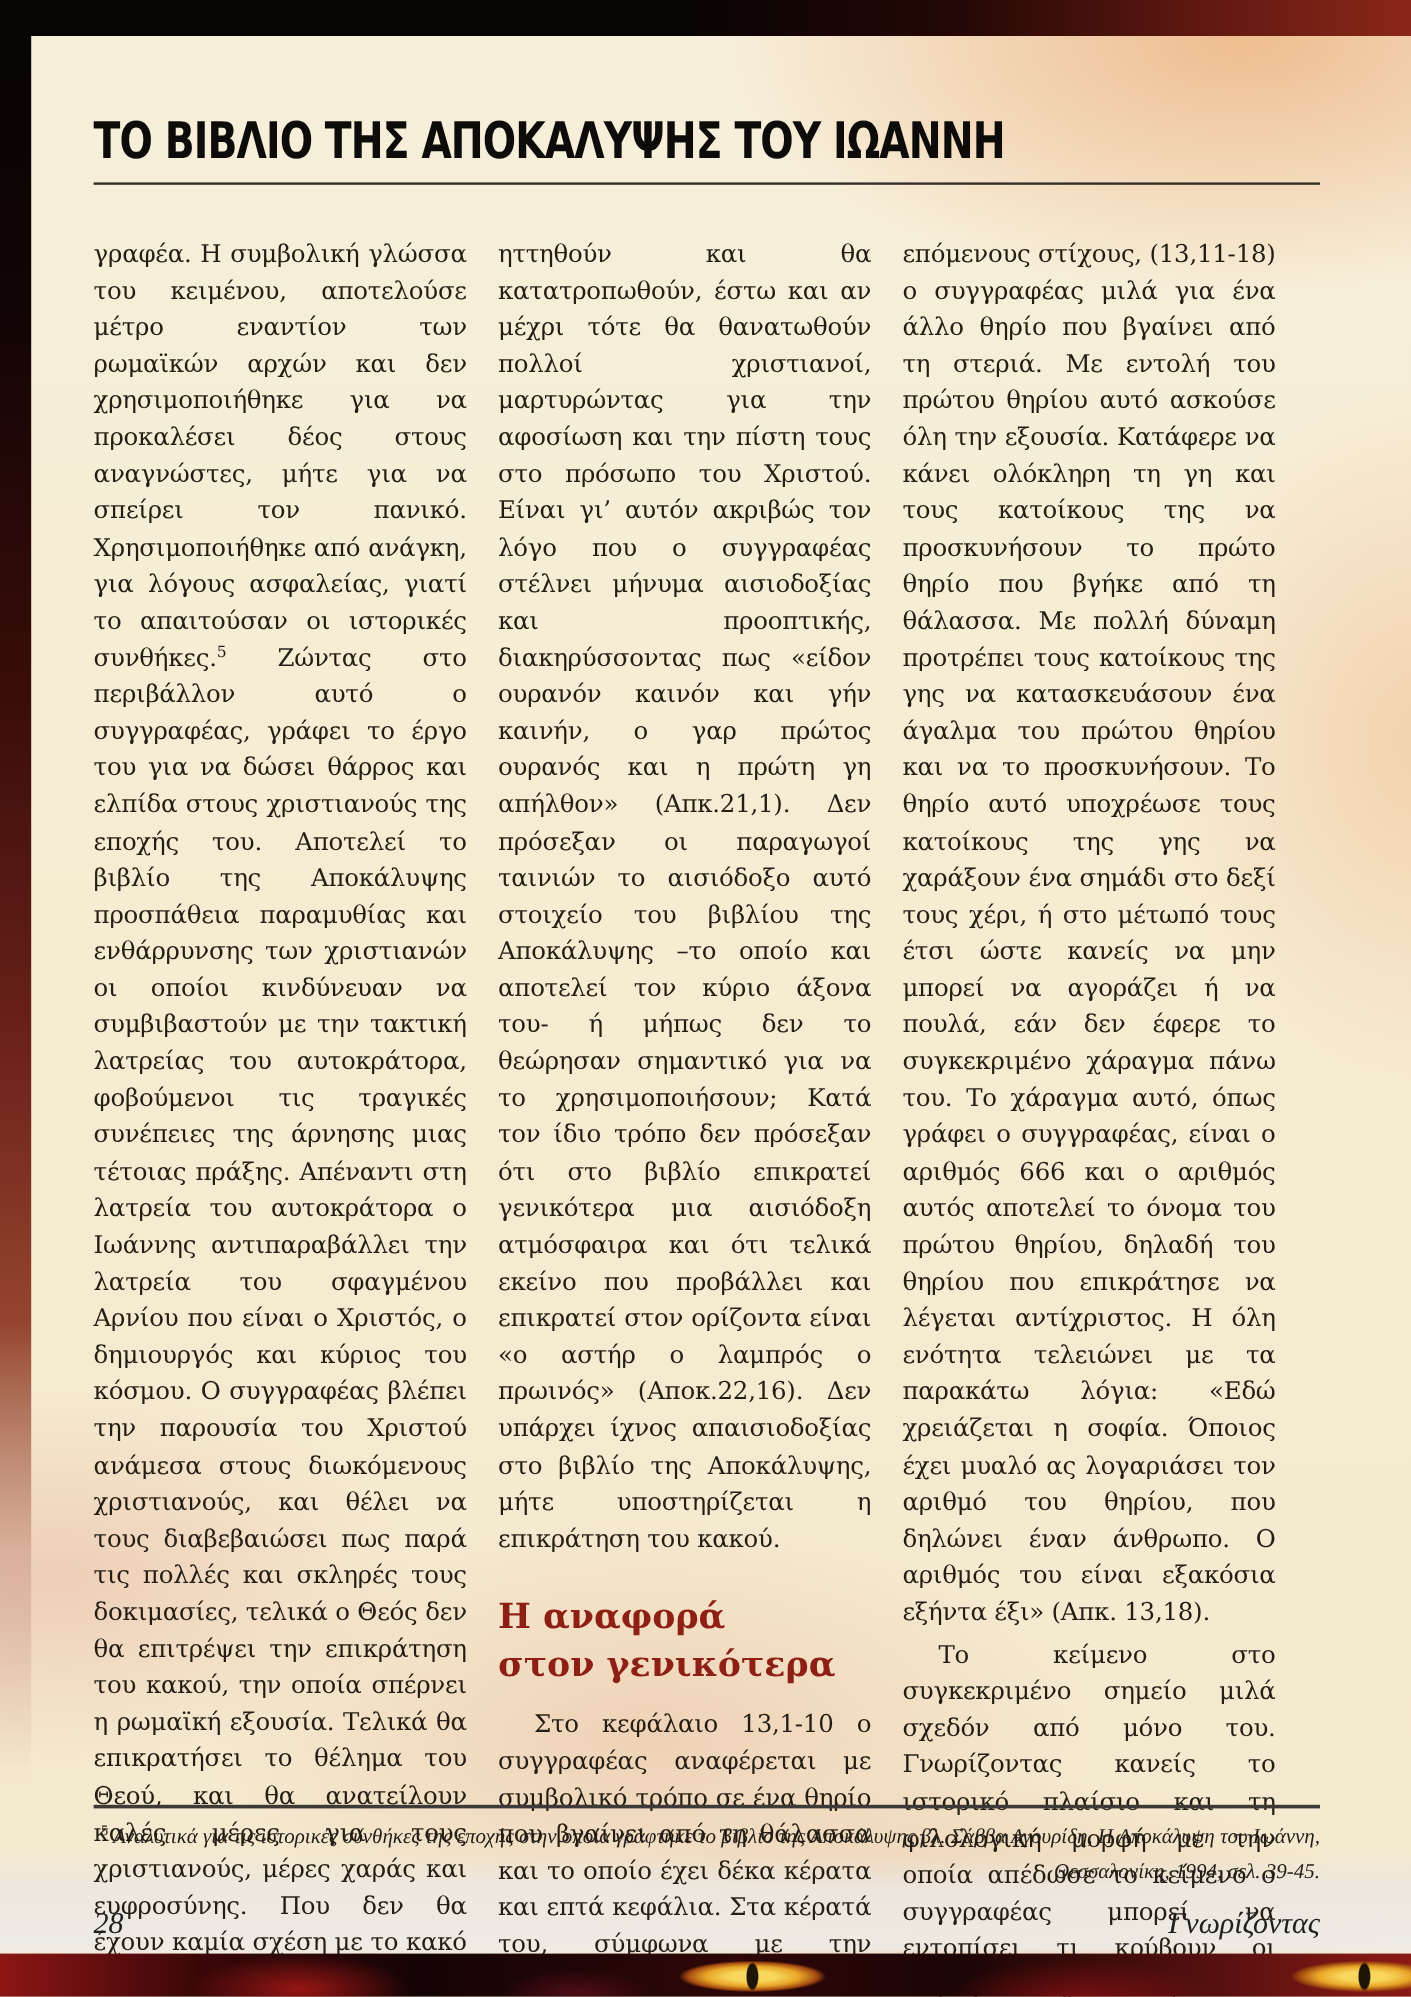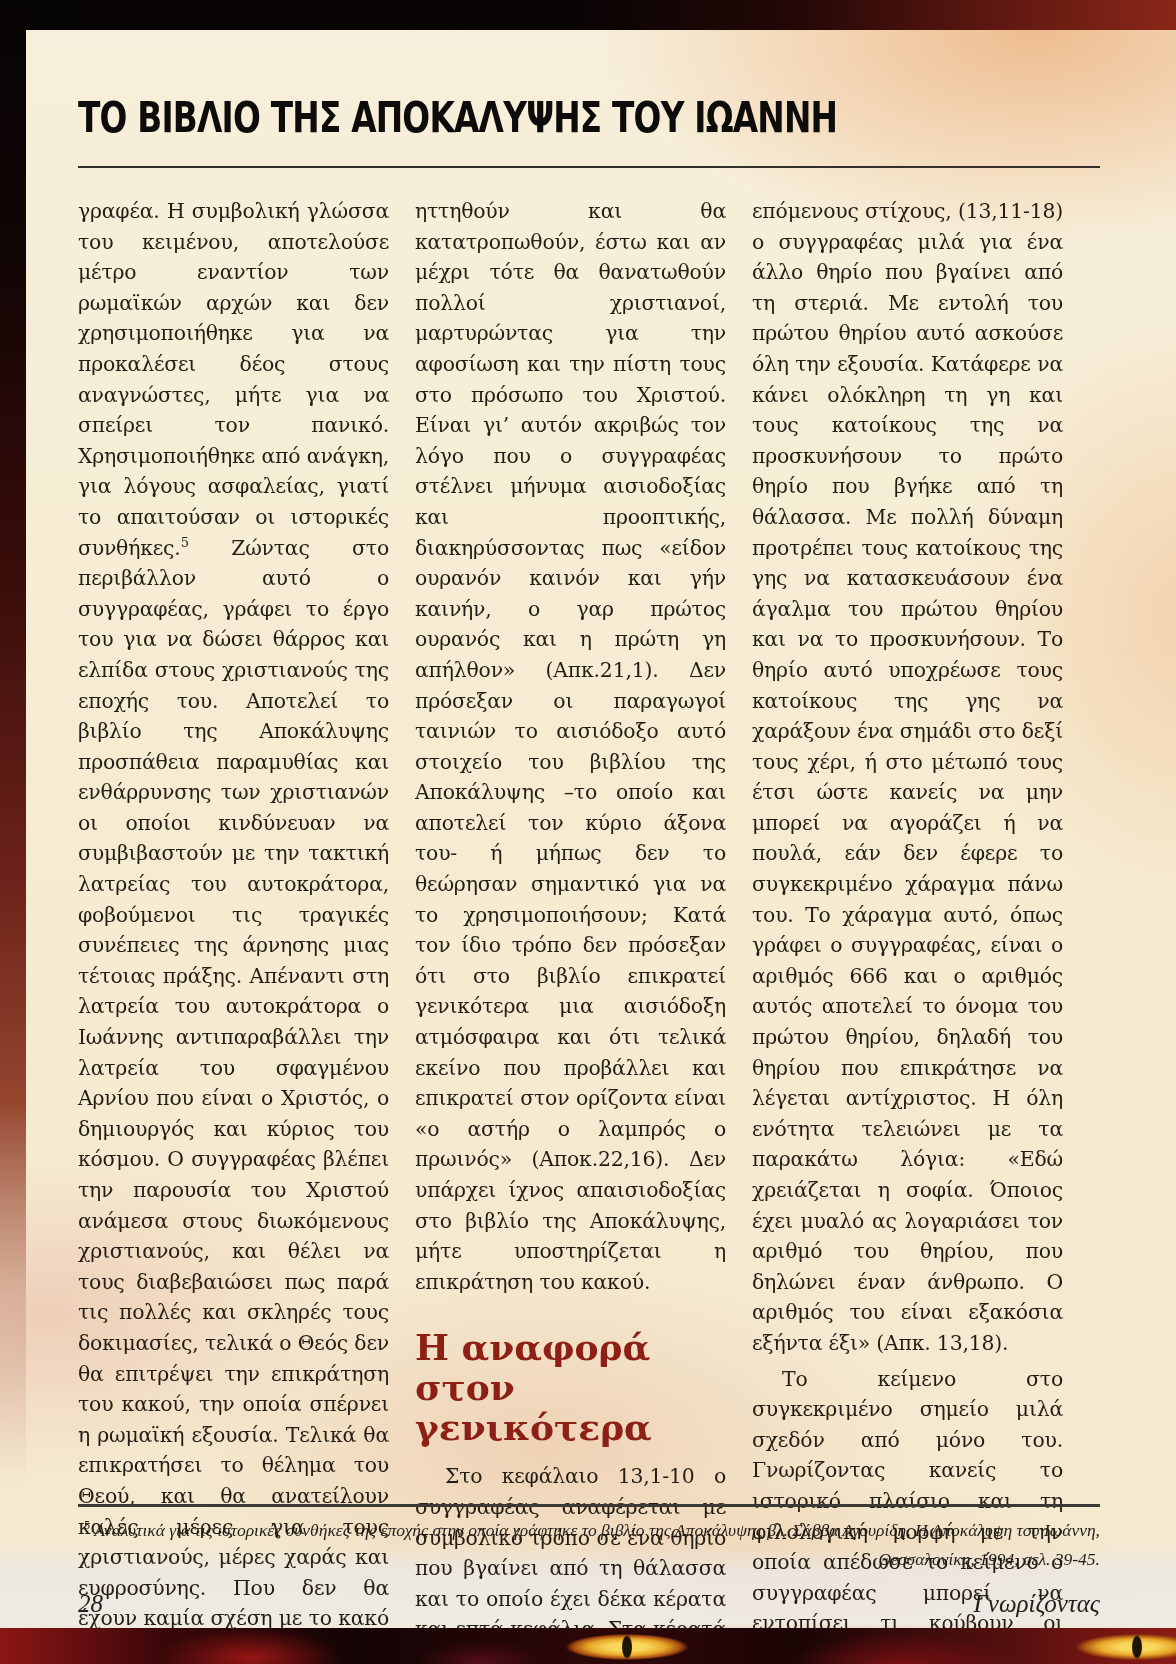--- a/index.html
+++ b/index.html
@@ -23,21 +23,21 @@
   .edge-top{
     position:absolute;left:0;top:0;width:1176px;height:30px;
     background:linear-gradient(90deg,#060303 0%,#080404 48%,#240806 68%,#5c1710 84%,#8a2718 100%);
   }
   .edge-left{
     position:absolute;left:0;top:0;width:26px;height:1620px;
     background:linear-gradient(180deg,#070404 0%,#120505 16%,#3a0d0a 36%,#6c221a 54%,#95452f 68%,rgba(170,100,80,0.30) 80%,rgba(200,150,120,0) 92%);
   }
 
   
-  .header{position:absolute;left:78px;top:96px;width:1022px;border-bottom:2px solid #33302b;padding-bottom:26px;}
+  .header{position:absolute;left:78px;top:96px;width:1022px;border-bottom:2px solid #33302b;padding-bottom:12px;}
   .title-wrap{display:block;}
   .title{
     display:inline-block;
     font-family:"DejaVu Sans", sans-serif;
     font-weight:800;font-size:42px;line-height:44px;color:#0d0c0a;
     letter-spacing:-1px;
     transform:scaleX(0.78);transform-origin:0 50%;
     white-space:nowrap;
   }
 
@@ -49,21 +49,21 @@
   }
   .col{width:311px;flex:0 0 311px;font-size:20.4px;line-height:30.6px;text-align:justify;letter-spacing:-0.2px;}
   .col p{margin:0;}
   .col p.indent{text-indent:30px;}
   .col p.space-before{margin-top:5px;}
   sup.fn{font-size:13px;line-height:0;vertical-align:super;}
 
   .red-heading{
     margin:30px 0 14px 0;
     font-family:"DejaVu Serif", serif;
-    font-weight:bold;font-size:36px;line-height:40px;
+    font-weight:bold;font-size:29px;line-height:40px;
     color:#8e1f14;text-align:left;letter-spacing:0;
   }
   .red-heading span{display:block;}
 
   
   .footnote-rule{position:absolute;left:78px;top:1504px;width:1022px;height:3px;background:#3c3a37;}
   .footnote{
     position:absolute;left:78px;top:1516px;width:1022px;
     font-family:"Liberation Serif", serif;font-style:italic;
     font-size:17.5px;line-height:29px;color:#201d19;text-align:right;

